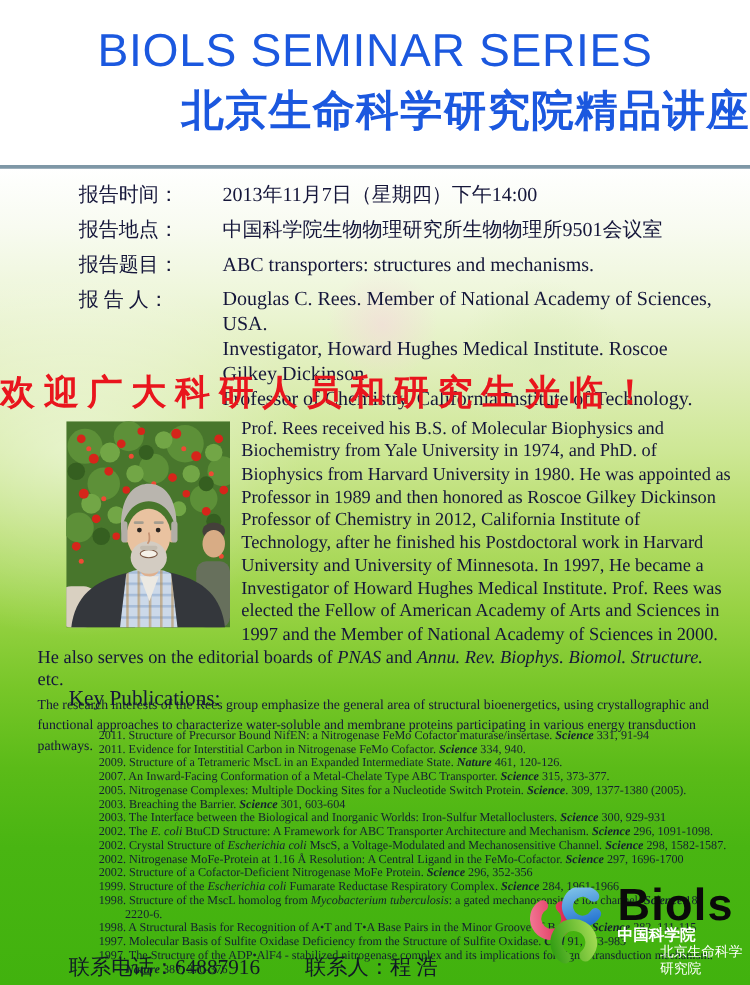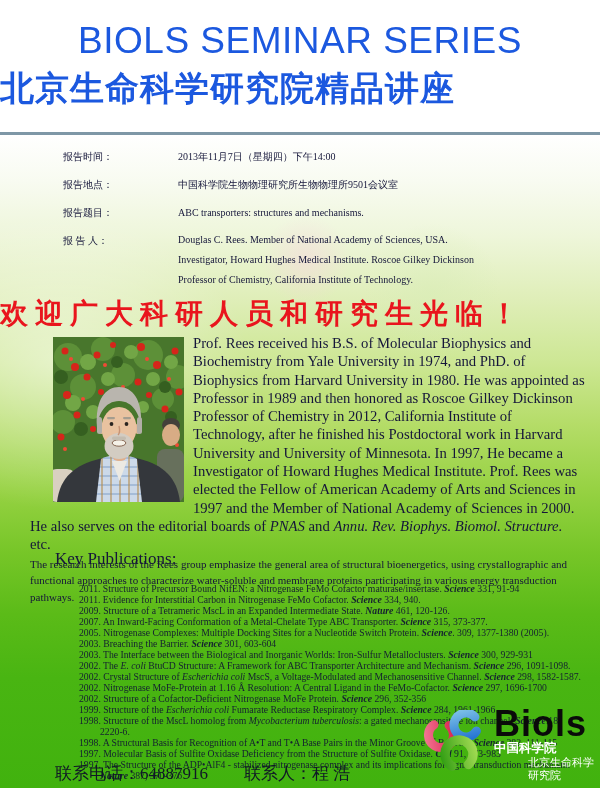--- a/index.html
+++ b/index.html
@@ -7,24 +7,24 @@
     position:relative;width:600px;height:788px;overflow:hidden;
     font-family:"Liberation Serif",serif;
     background:
       radial-gradient(circle 62px at 51% 33%, rgba(246,213,221,0.55), rgba(246,213,221,0) 72%),
       radial-gradient(circle 95px at 72% 37%, rgba(216,236,182,0.55), rgba(216,236,182,0) 72%),
       radial-gradient(ellipse 270px 210px at 10% 46%, rgba(255,255,255,0.5), rgba(255,255,255,0) 70%),
       linear-gradient(180deg,#ffffff 0%,#ffffff 17%,#f8fbf1 23%,#eef6da 30%,#dfeeb8 38%,#cde794 46%,#b4dc67 54%,#97d243 62%,#77c628 70%,#5bbb18 78%,#49b512 86%,#41b20e 100%);
   }
   .title-en{position:absolute;top:20px;left:0;width:100%;text-align:center;
     font-family:"Liberation Sans",sans-serif;font-size:37px;letter-spacing:0.5px;color:#1b58df;}
-  .title-cn{position:absolute;top:66px;left:0;width:100%;text-align:left;
+  .title-cn{position:absolute;top:66px;left:0;width:100%;text-align:right;
     font-family:Liberation Mono, monospace;font-size:34px;font-weight:700;letter-spacing:1px;color:#1b58df;}
   .divider{position:absolute;top:132px;left:0;width:600px;height:3px;background:#7e97a6;}
-  .info{position:absolute;top:146px;left:63px;width:512px;color:#15163a;font-size:10px;}
+  .info{position:absolute;top:146px;left:63px;width:512px;color:#15163a;font-size:16px;}
   .info-row{display:flex;margin-bottom:7px;line-height:21px;}
   .info-label{flex:0 0 84px;white-space:nowrap;}
   .info-value{flex:1;margin-left:31px;}
   .speaker-line{line-height:20px;}
   .welcome{position:absolute;top:295px;left:0;width:100%;
     color:#e9151d;font-size:28px;font-weight:700;letter-spacing:7px;}
   .bio-wrap{position:absolute;top:334px;left:30px;width:556px;color:#15163a;}
   .photo{float:left;width:131px;height:165px;margin:3px 9px 0 23px;}
   .photo svg{display:block;width:131px;height:165px;}
   .bio-text{font-size:14.7px;line-height:18.3px;}

